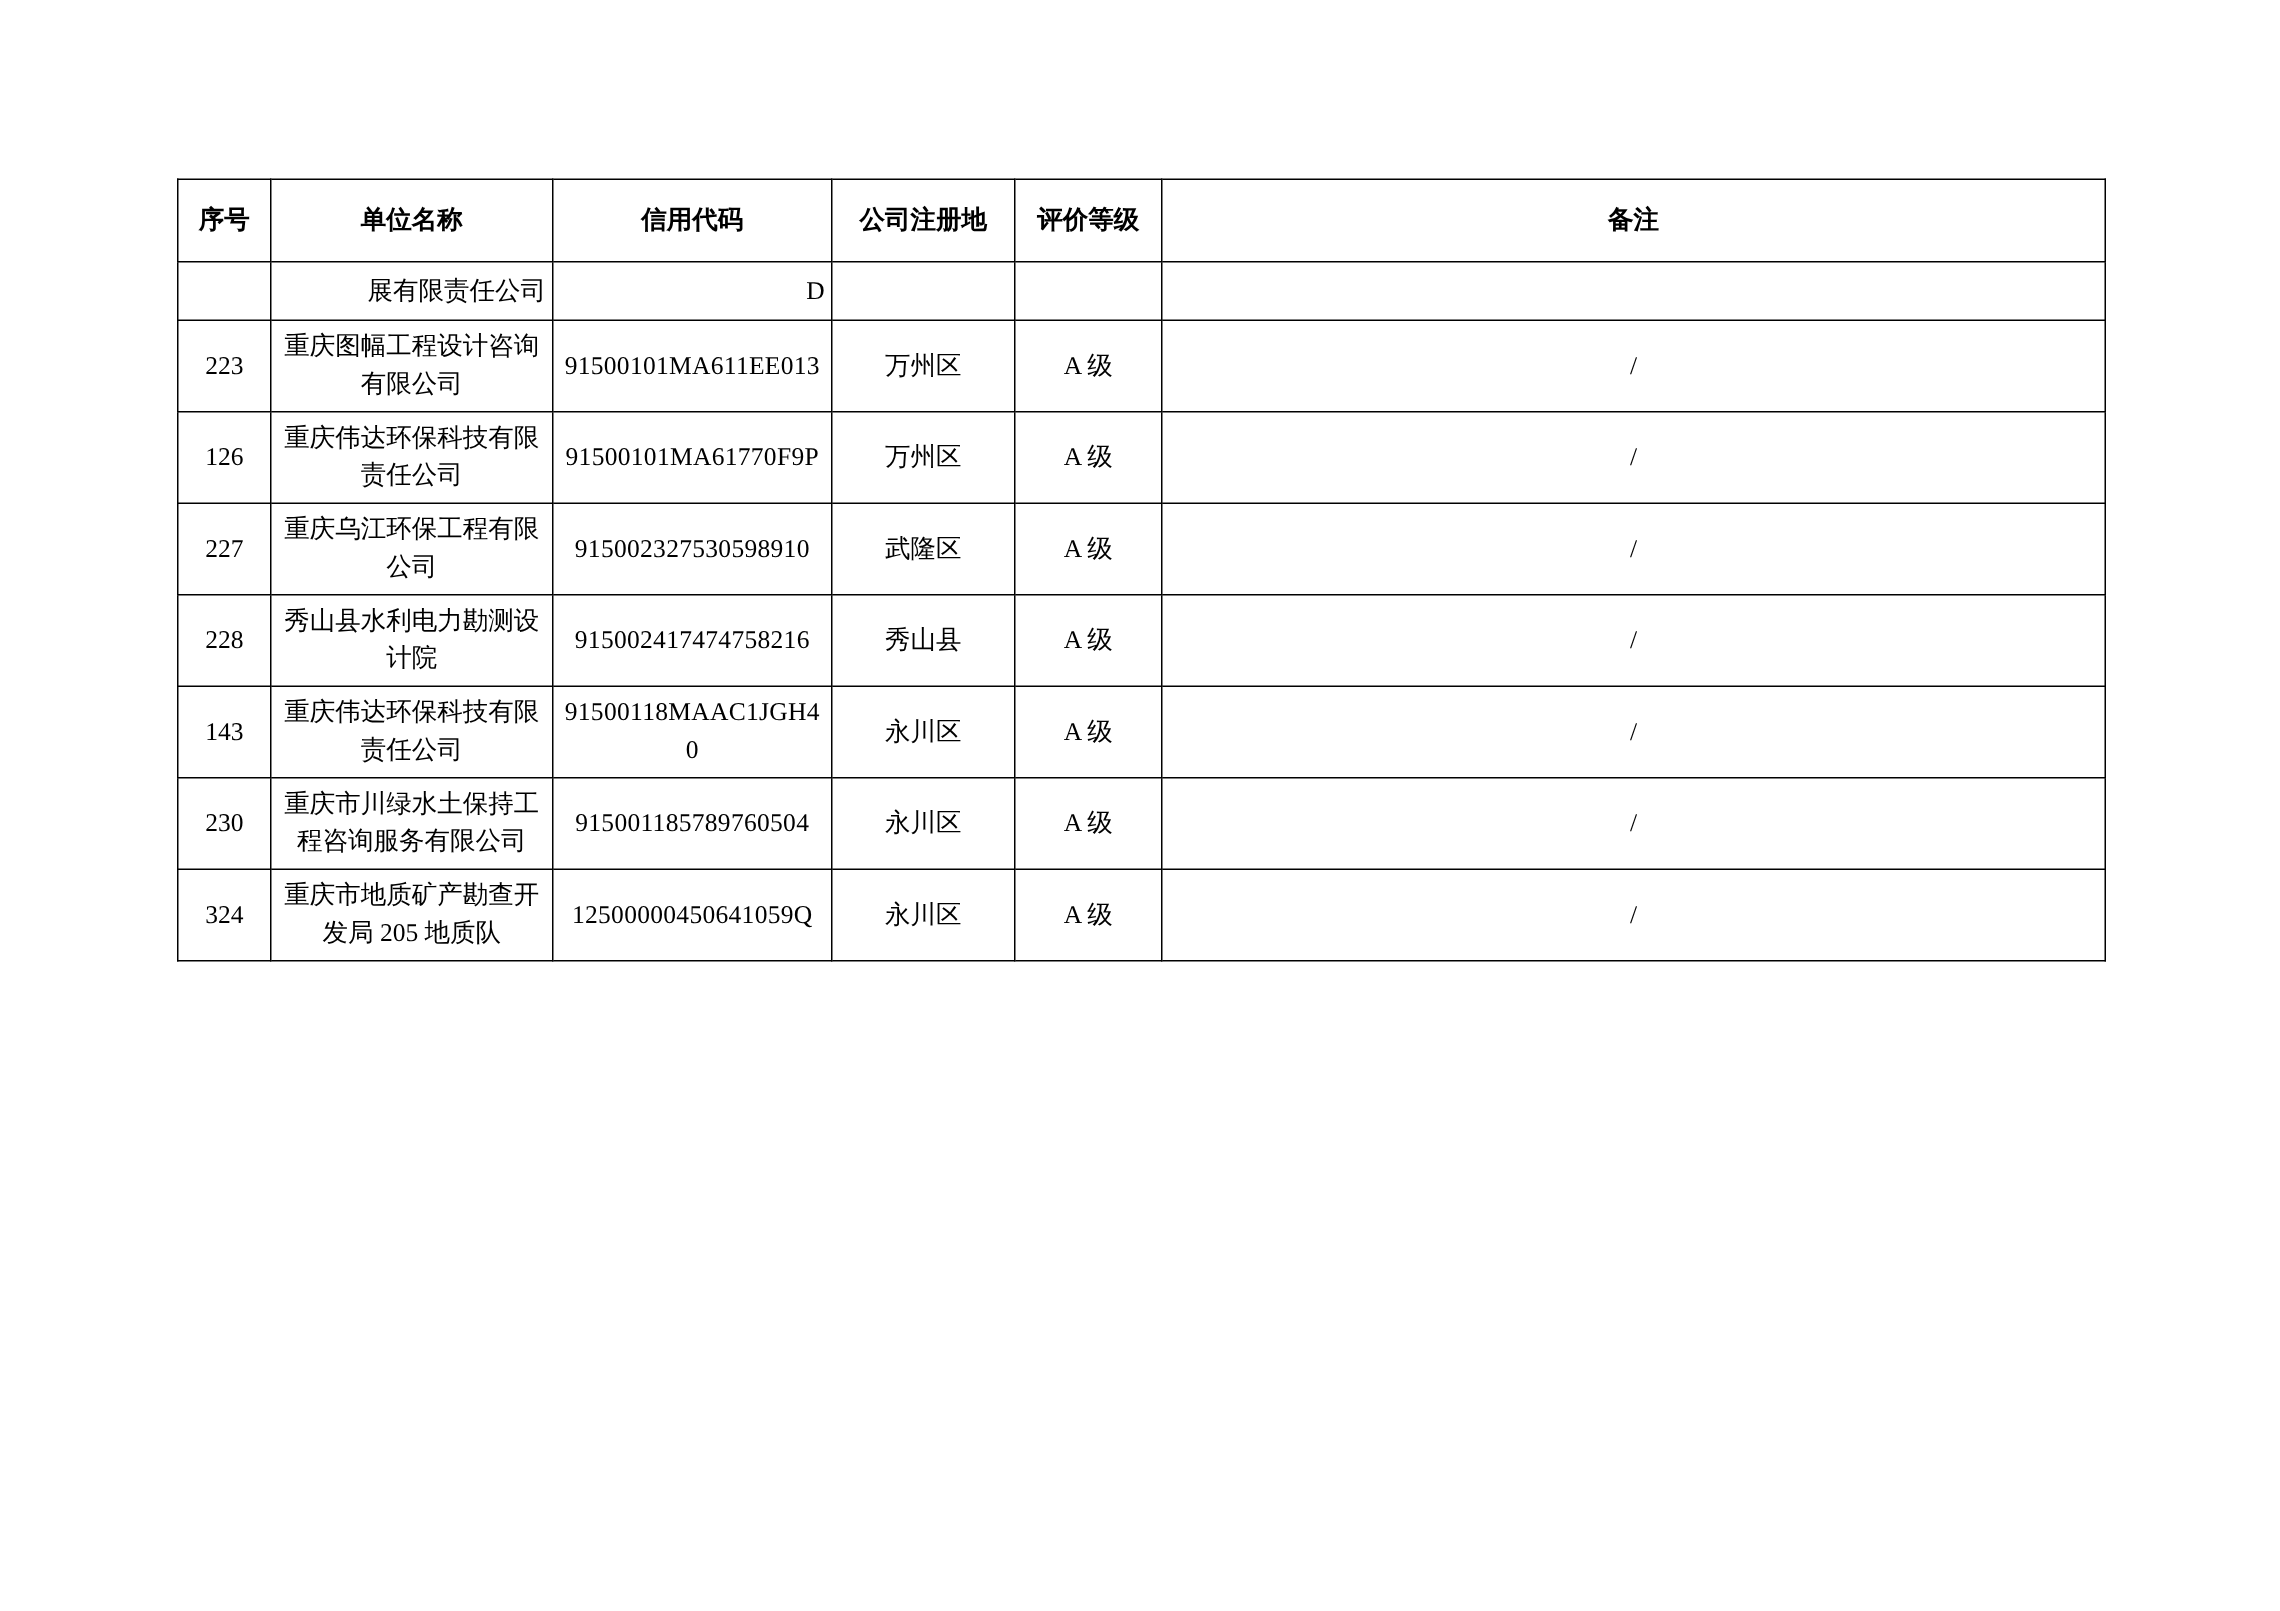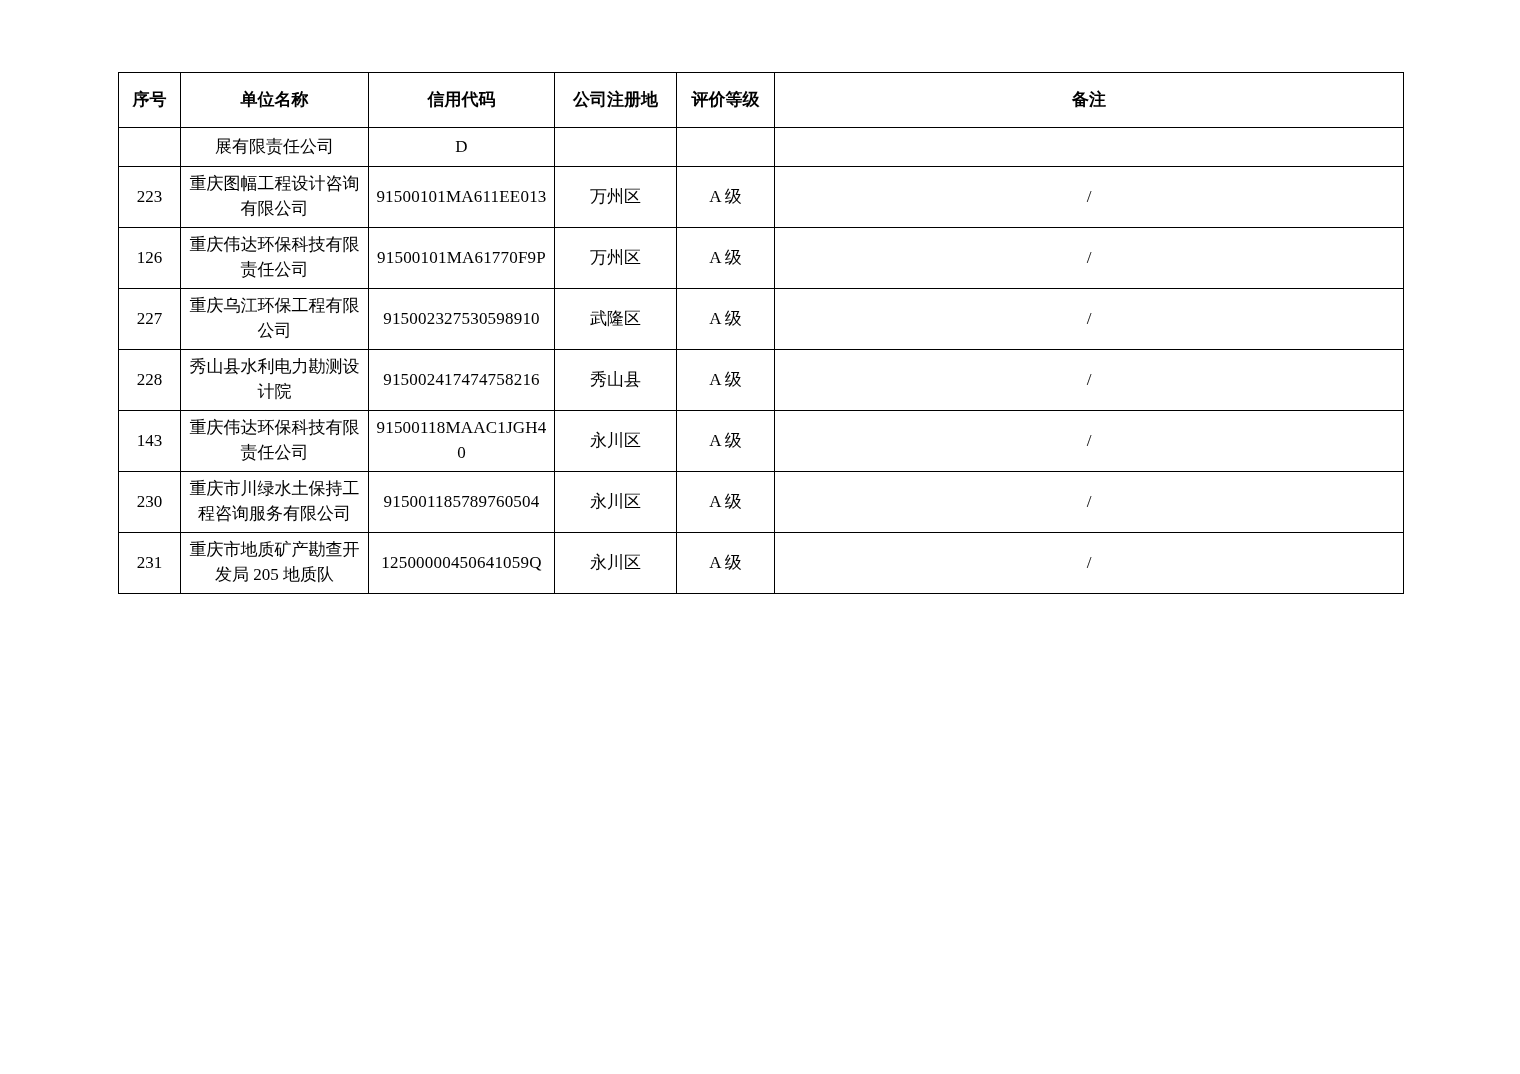--- a/index.html
+++ b/index.html
@@ -12,21 +12,21 @@
     height: 1074px;
     font-family: "Liberation Serif", serif;
     color: #000000;
     overflow: hidden;
   }
   .page {
     position: relative;
     width: 1504px;
     height: 1074px;
     box-sizing: border-box;
-    padding: 72px 118px 0 118px;
+    padding: 119px 118px 0 118px;
   }
   table.doc-table {
     border-collapse: collapse;
     width: 1285px;
     table-layout: fixed;
   }
   table.doc-table td, table.doc-table th {
     border: 1px solid #000000;
     padding: 4px 4px;
     vertical-align: middle;
@@ -48,21 +48,21 @@
   col.c-reg   { width: 122px; }
   col.c-level { width: 98px; }
   col.c-note  { width: 629px; }
 
   td.idx { font-size: 17px; }
   td.name { font-size: 17px; }
   td.code { font-size: 17px; letter-spacing: 0.2px; }
   td.reg { font-size: 17px; margin-left: 38px; }
   td.level { font-size: 17px; }
   td.note { font-size: 17px; }
-  tr.partial td { height: 30px; }
+  tr.partial td { height: 30px; text-align: right; }
   tbody tr td { height: 52px; }
 </style>
 </head>
 <body>
 
 <div class="page">
   <table class="doc-table">
     <colgroup>
       <col class="c-idx">
       <col class="c-name">
@@ -132,21 +132,21 @@
       </tr>
       <tr>
         <td class="idx">230</td>
         <td class="name">重庆市川绿水土保持工程咨询服务有限公司</td>
         <td class="code">915001185789760504</td>
         <td class="reg">永川区</td>
         <td class="level">A 级</td>
         <td class="note">/</td>
       </tr>
       <tr>
-        <td class="idx">231</td>
+        <td class="idx">324</td>
         <td class="name">重庆市地质矿产勘查开发局 205 地质队</td>
         <td class="code">12500000450641059Q</td>
         <td class="reg">永川区</td>
         <td class="level">A 级</td>
         <td class="note">/</td>
       </tr>
     </tbody>
   </table>
 </div>
 

